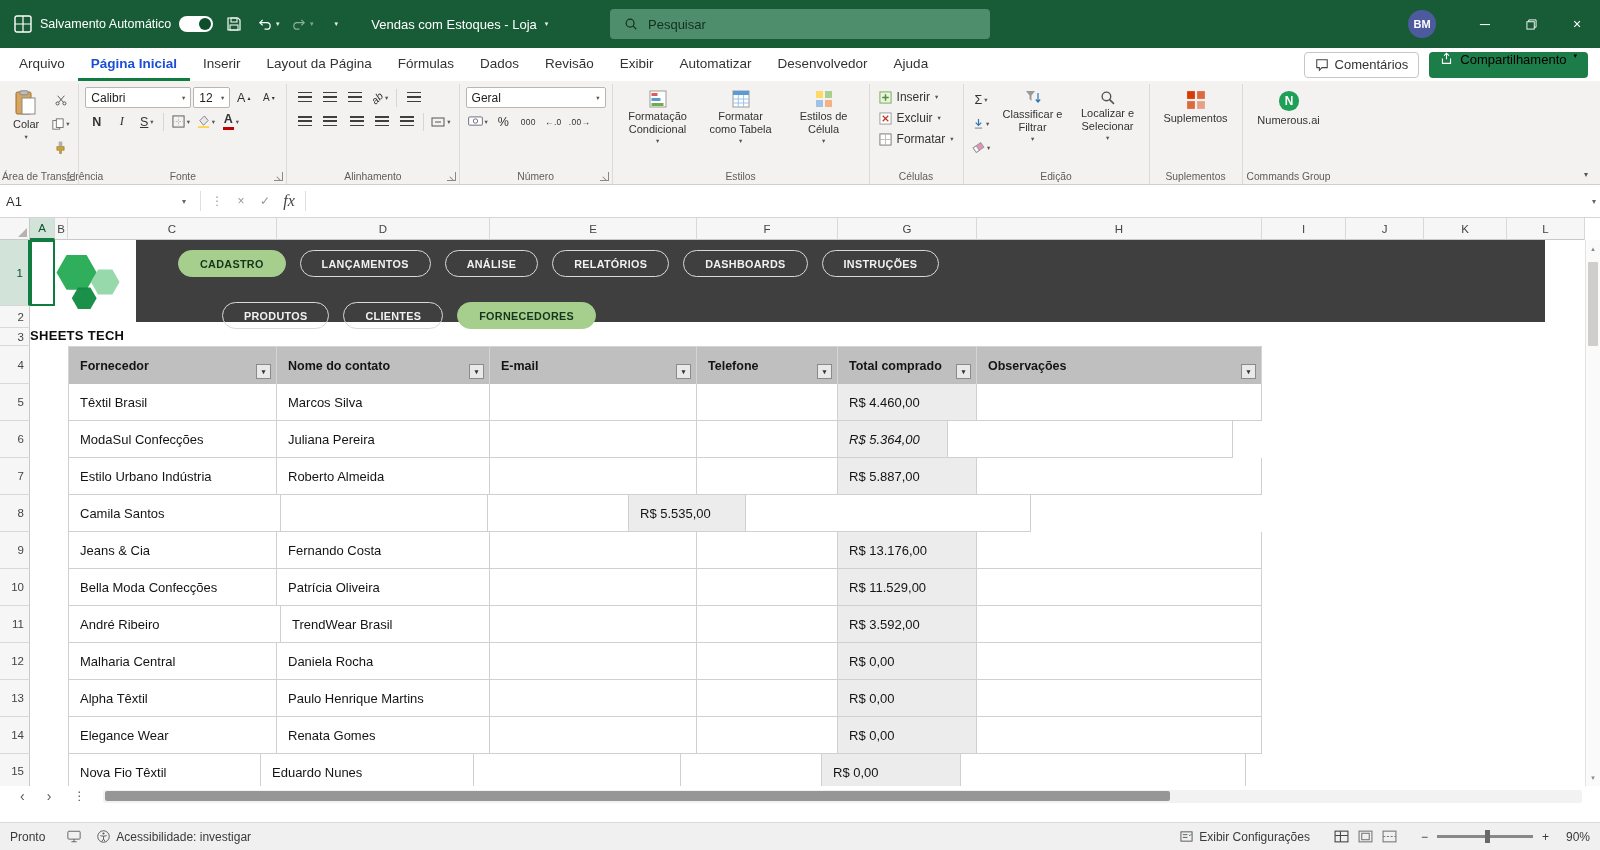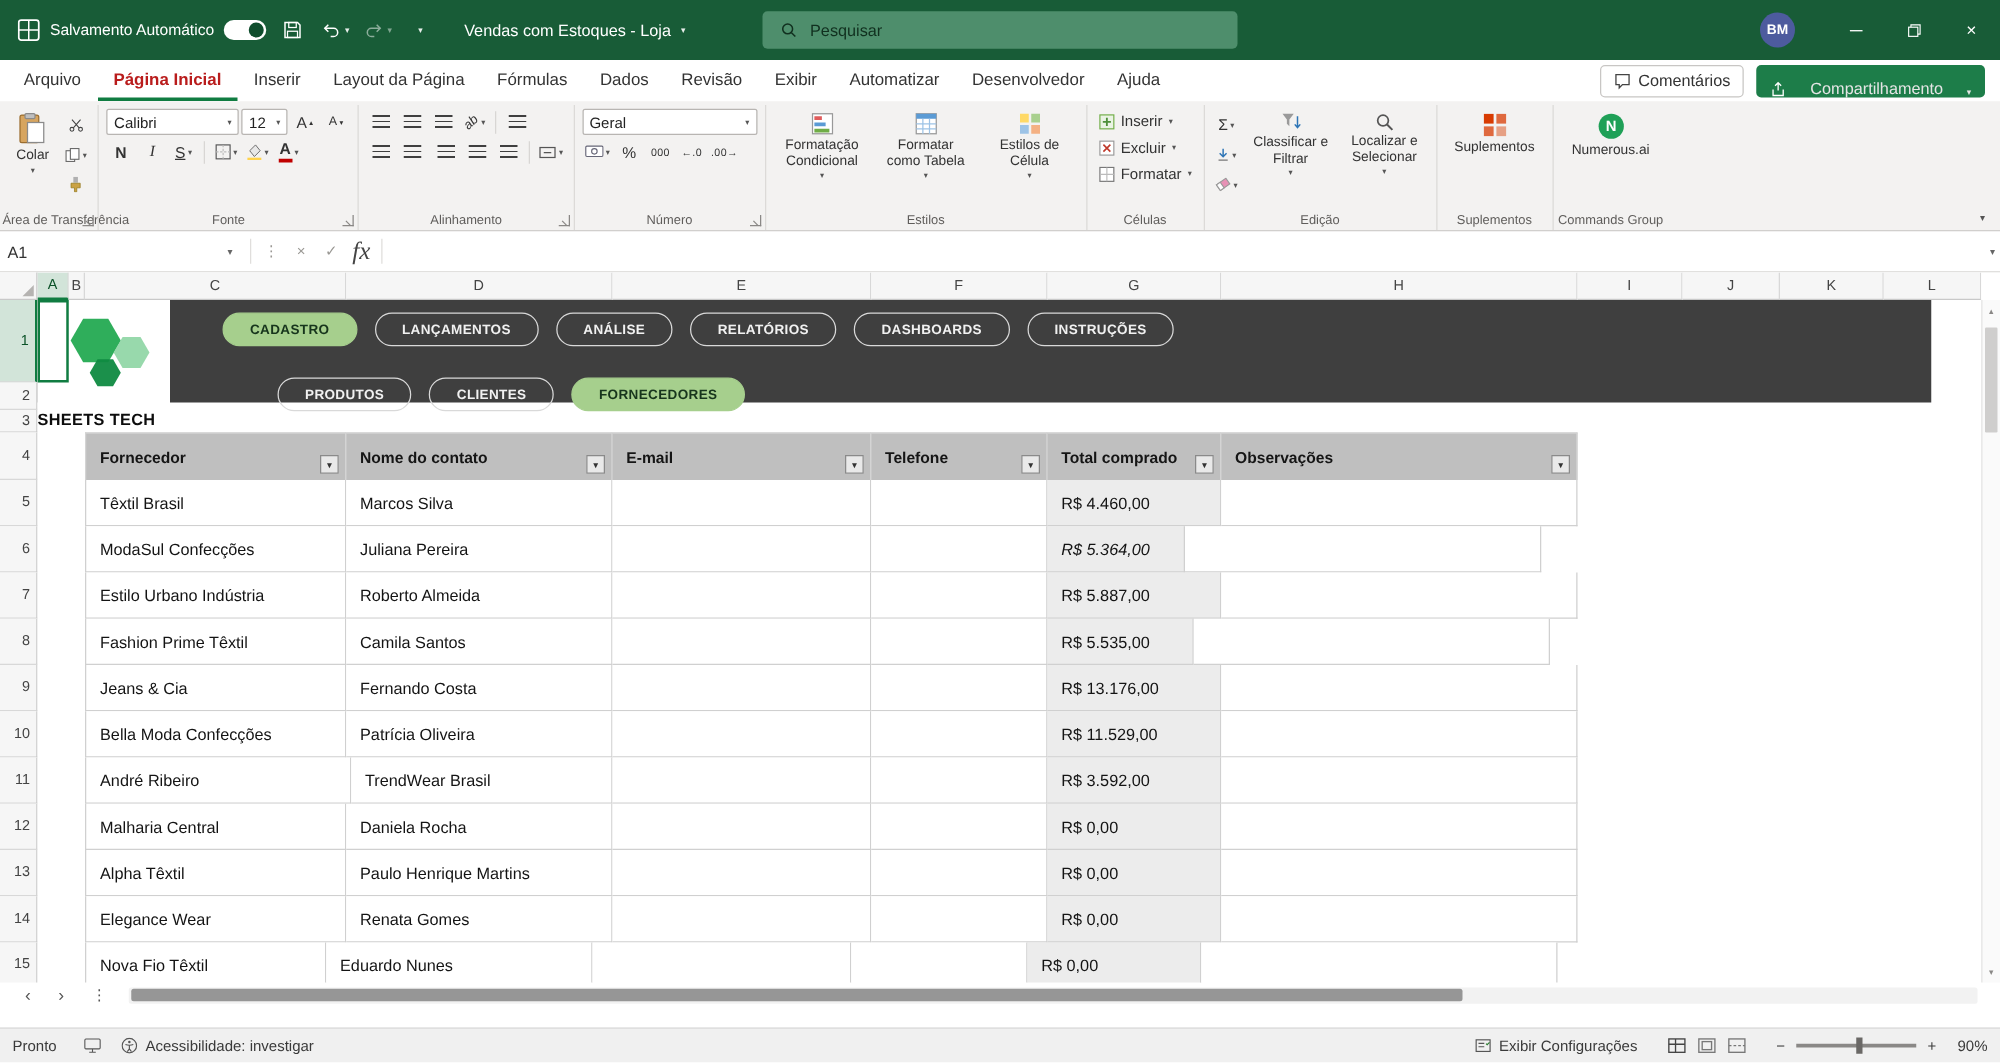--- a/index.html
+++ b/index.html
@@ -17,24 +17,24 @@
 .doc-title{display:flex;align-items:center;gap:8px;font-size:13px;margin-left:14px;white-space:nowrap}
 .search{position:absolute;left:50%;top:9px;transform:translateX(-50%);width:380px;height:30px;background:#4e8e6c;border-radius:4px;display:flex;align-items:center;gap:10px;padding-left:14px;color:#11301f;font-size:13px}
 .tb-right{margin-left:auto;display:flex;align-items:center;height:100%}
 .avatar{width:28px;height:28px;border-radius:50%;background:#4d5b9e;color:#fff;font-size:11px;font-weight:bold;display:flex;align-items:center;justify-content:center;margin-right:26px}
 .winbtn{width:46px;height:48px;display:flex;align-items:center;justify-content:center;font-size:14px;color:#fff}
 
 
 .tabsrow{height:33px;background:#fff;display:flex;align-items:center;padding:0 12px 0 6px;font-size:13.5px;color:#333}
 .tablist{display:flex;height:100%}
 .tab{padding:0 13px;height:33px;line-height:31px;white-space:nowrap}
-.tab.active{color:#b91c1c;font-weight:700;box-shadow:inset 0 -3px 0 #107c41}
+.tab.active{color:#1d4ed8;font-weight:700;box-shadow:inset 0 -3px 0 #107c41}
 .tabsrow-right{margin-left:auto;display:flex;gap:10px;align-items:center}
 .btn-comments{display:flex;align-items:center;gap:6px;border:1px solid #c8c6c4;border-radius:4px;height:26px;padding:0 10px;font-size:13px;color:#333;background:#fff;white-space:nowrap}
-.btn-share{display:flex;align-items:flex-end;gap:19px;border-radius:4px;height:26px;padding:0 11px;font-size:13px;color:#e5e5e5;background:#1d7d49;white-space:nowrap}
+.btn-share{display:flex;align-items:flex-start;gap:7px;border-radius:4px;height:26px;padding:0 11px;font-size:13px;color:#000000;background:#1d7d49;white-space:nowrap}
 .btn-share .tb-chev{opacity:1}
 
 
 .ribbon{height:104px;background:#f3f2f1;border-bottom:1px solid #d1cfcd;display:flex;align-items:stretch;padding:3px 0 0 2px;position:relative}
 .rgroup{position:relative;padding:3px 6px 17px;display:flex;gap:5px;align-items:flex-start}
 .rgroup+.rgroup{border-left:1px solid #dcdad8}
 .glabel{position:absolute;left:0;right:0;bottom:2px;text-align:center;font-size:10.3px;color:#5f5d5b;white-space:nowrap}
 .launch{position:absolute;right:3px;bottom:3px;width:9px;height:9px;border-right:1px solid #8a8886;border-bottom:1px solid #8a8886}
 .launch:after{content:"";position:absolute;right:1px;bottom:1px;width:5px;height:1px;background:#8a8886;transform:rotate(45deg)}
 .bb{display:flex;flex-direction:column;align-items:center;gap:2px;padding:3px 5px;border-radius:3px;font-size:11px;color:#333;text-align:center;line-height:1.15}
@@ -53,21 +53,21 @@
 .rot{display:inline-block;transform:rotate(-45deg);font-size:10.5px;font-style:italic}
 .t8{font-size:8.5px;letter-spacing:.3px}
 .hb{display:flex;align-items:center;gap:5px;font-size:12px;color:#333;padding:1px 3px;white-space:nowrap}
 .collapse-chev{position:absolute;right:12px;bottom:5px;font-size:8px;color:#555}
 
 
 .fbar{height:33px;background:#fff;display:flex;align-items:center;border-bottom:1px solid #d8d6d4;padding:0 0;font-size:13px;color:#333}
 .namebox{width:196px;display:flex;align-items:center;justify-content:space-between;padding:0 6px;height:24px}
 .fsep{width:1px;height:20px;background:#e0dedc;margin:0 4px}
 .fbtn{width:24px;height:24px;display:flex;align-items:center;justify-content:center;color:#9a9894;font-size:12px}
-.fx{font-style:italic;font-family:"Liberation Serif",serif;font-size:20px;color:#444}
+.fx{font-style:italic;font-family:"Liberation Serif",serif;font-size:16px;color:#444}
 .finput{flex:1;height:24px;padding-left:10px}
 .fchev{color:#666;font-size:8px;padding:0 4px}
 
 
 .grid{position:relative;height:568px;background:#fff}
 .corner{position:absolute;left:0;top:0;width:30px;height:22px;background:#f6f6f6;border-right:1px solid #c9c9c9;border-bottom:1px solid #c9c9c9;z-index:4}
 .corner:after{content:"";position:absolute;right:2px;bottom:2px;border-style:solid;border-width:0 0 9px 9px;border-color:transparent transparent #b5b3b1 transparent}
 .colhdrs{position:absolute;left:30px;top:0;right:15px;height:22px;display:flex;overflow:hidden;z-index:4}
 .chcell{height:22px;display:flex;align-items:center;justify-content:center;font-size:11.5px;color:#444;border-right:1px solid #d8d8d8;border-bottom:1px solid #c9c9c9;background:#f6f6f6;flex:none}
 .chcell.sel{background:#d2e4d9;color:#0b5228;border-bottom:2px solid #107c41}
@@ -631,21 +631,20 @@
           </div>
           <div class="trow">
             <div class="td" style="width: 209px;">Estilo Urbano Indústria</div>
             <div class="td" style="width: 213px;">Roberto Almeida</div>
             <div class="td" style="width: 207px;"></div>
             <div class="td" style="width: 141px;"></div>
             <div class="td money" style="width: 139px;">R$ 5.887,00</div>
             <div class="td" style="width: 285px;"></div>
           </div>
           <div class="trow">
-            <div class="td" style="width: 209px;">Fashion Prime Têxtil</div>
             <div class="td" style="width: 213px;">Camila Santos</div>
             <div class="td" style="width: 207px;"></div>
             <div class="td" style="width: 141px;"></div>
             <div class="td money" style="width: 117px;">R$ 5.535,00</div>
             <div class="td" style="width: 285px;"></div>
           </div>
           <div class="trow">
             <div class="td" style="width: 209px;">Jeans &amp; Cia</div>
             <div class="td" style="width: 213px;">Fernando Costa</div>
             <div class="td" style="width: 207px;"></div>

